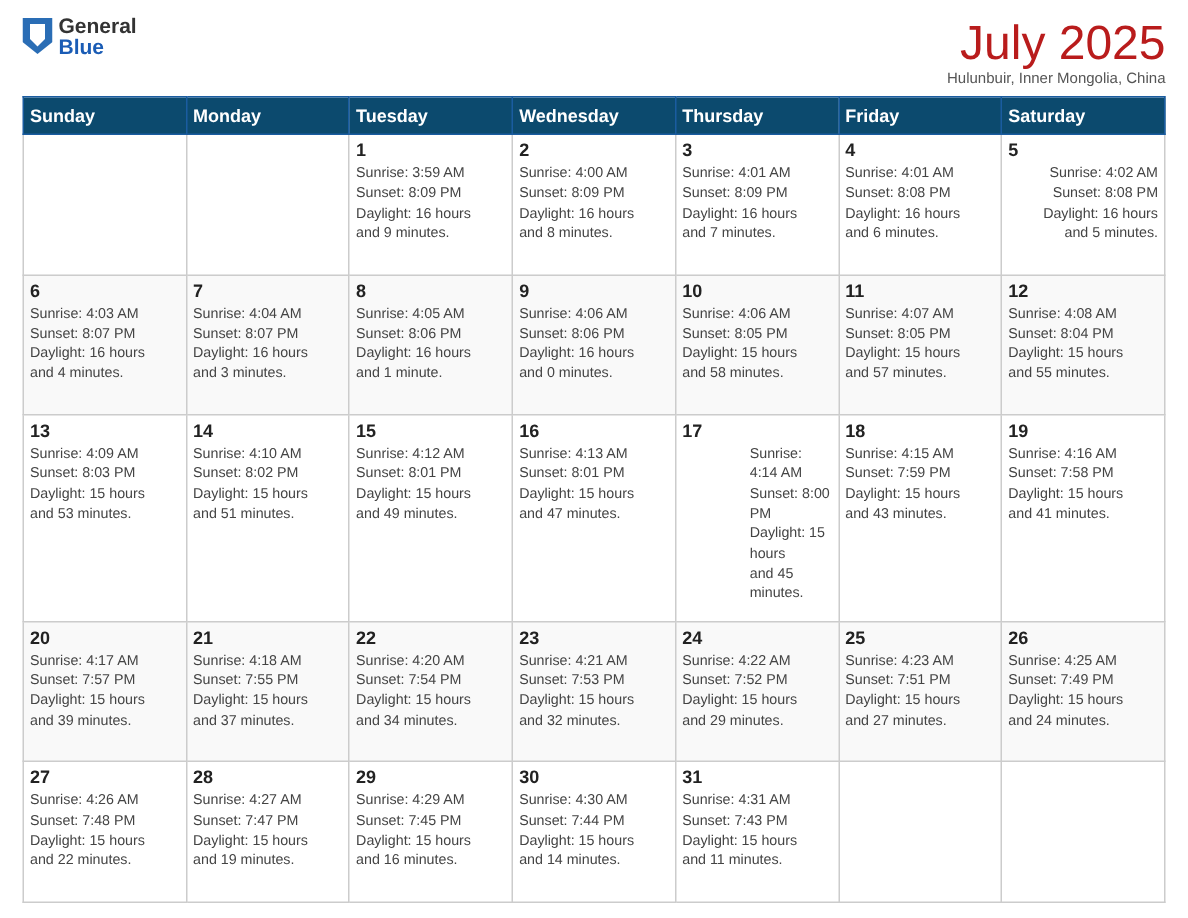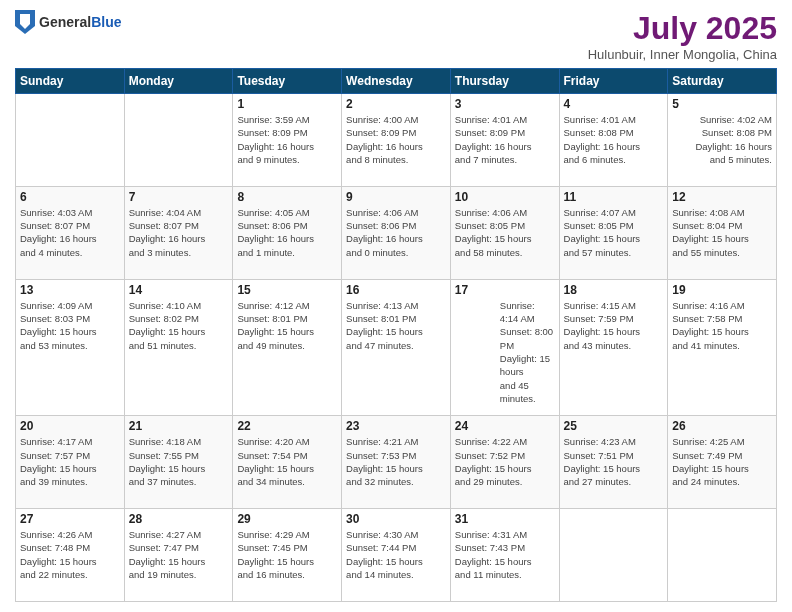--- a/index.html
+++ b/index.html
@@ -23,20 +23,21 @@
       align-items: flex-start;
       margin-bottom: 6px;
     }
     .logo {
       display: flex;
       align-items: center;
       gap: 4px;
     }
     .logo-text {
       display: flex;
+      flex-direction: column;
       line-height: 1;
     }
     .logo-general {
       font-size: 14px;
       font-weight: bold;
       color: #333;
     }
     .logo-blue {
       font-size: 14px;
       font-weight: bold;
@@ -44,25 +45,25 @@
     }
     .logo-icon {
       width: 20px;
       height: 24px;
     }
     .title-block {
       text-align: right;
     }
     .main-title {
       font-size: 32px;
-      font-weight: bold;
-      color: #701a75;
+      font-weight: normal;
+      color: #b91c1c;
     }
     .subtitle {
-      font-size: 13px;
+      font-size: 10px;
       color: #555;
     }
     .calendar {
       flex: 1;
       border: 1px solid #ccc;
       border-collapse: collapse;
       width: 100%;
       table-layout: fixed;
     }
     .calendar thead tr th {

